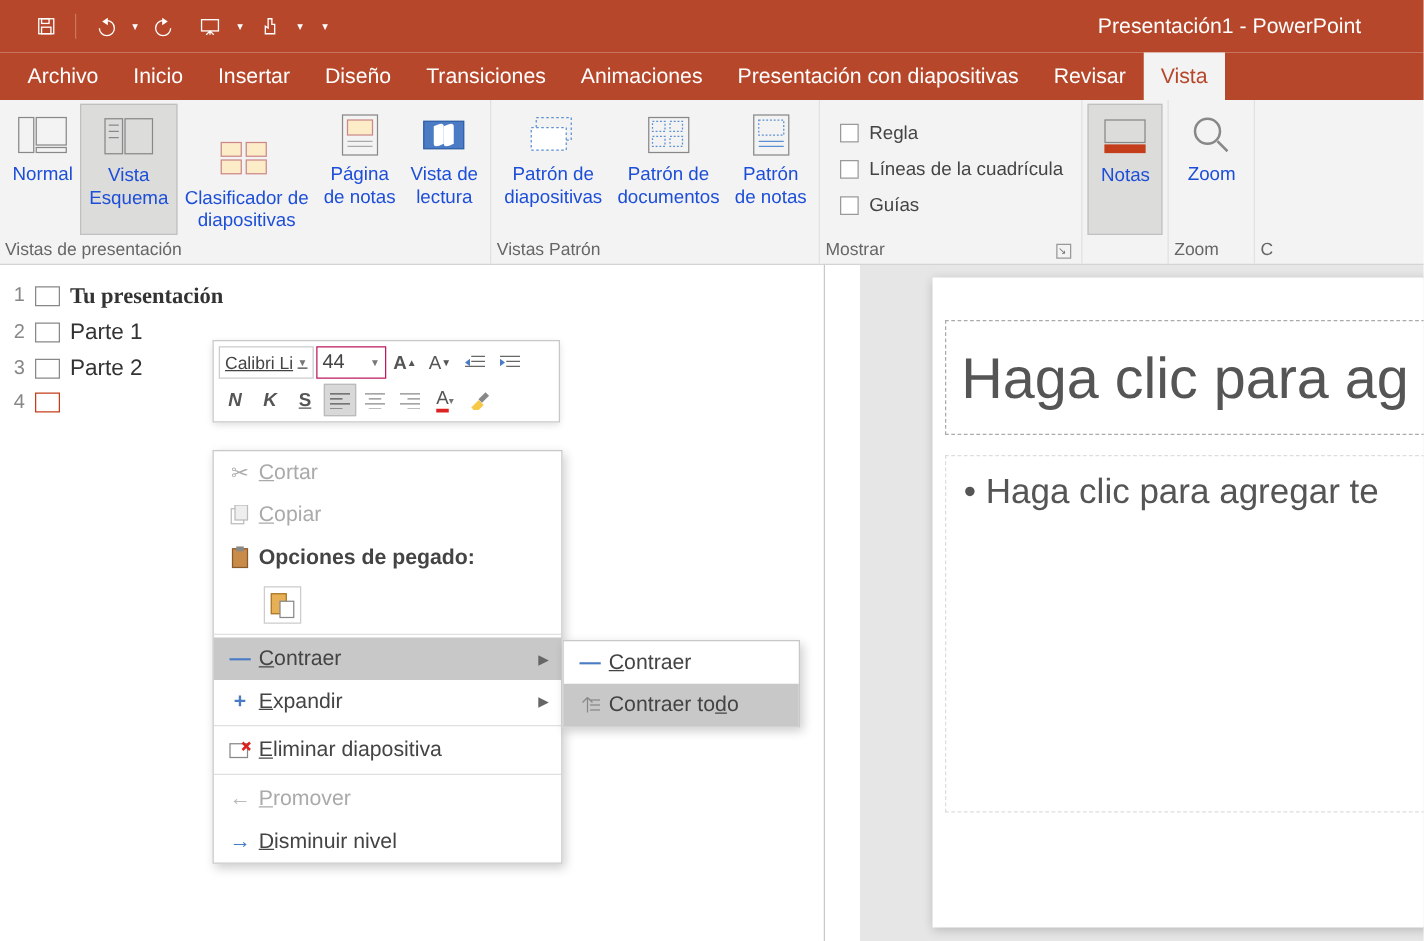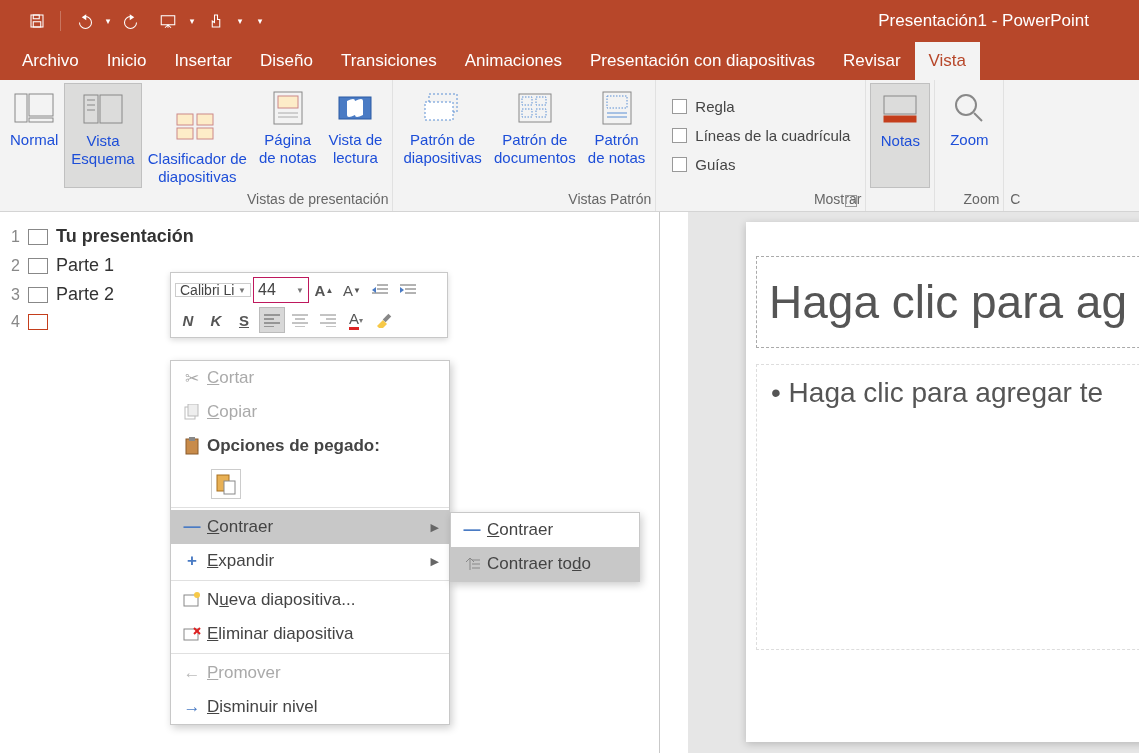--- a/index.html
+++ b/index.html
@@ -14,43 +14,43 @@
 .title-text { color: #fff; font-size: 17px; margin-left: auto; margin-right: 50px; }
 
 .menubar { background: #b7472a; height: 38px; display: flex; align-items: stretch; padding-left: 8px; }
 .menu-tab { padding: 0 14px; display: flex; align-items: center; color: #fff; font-size: 17px; cursor: pointer; }
 .menu-tab.active { background: #f3f3f3; color: #b7472a; }
 .menu-tab svg { width: 16px; height: 16px; fill: #fff; margin-right: 6px; }
 
 .ribbon { background: #f3f3f3; border-bottom: 1px solid #d4d4d4; display: flex; height: 132px; }
 .ribbon-group { display: flex; flex-direction: column; border-right: 1px solid #e1e1e1; padding: 3px 4px 0; }
 .ribbon-row { display: flex; flex: 1; }
-.ribbon-label { text-align: right; font-size: 14px; color: #666; padding: 3px 0 4px; position: relative; }
+.ribbon-label { text-align: left; font-size: 14px; color: #666; padding: 3px 0 4px; position: relative; }
 .ribbon-label .launcher { position: absolute; right: 4px; bottom: 4px; width: 12px; height: 12px; border: 1px solid #999; font-size: 8px; line-height: 10px; color: #777; }
 
 .big-btn { display: flex; flex-direction: column; align-items: center; justify-content: flex-start; padding: 4px 6px 2px; cursor: pointer; min-width: 60px; }
 .big-btn.active { background: #dcdcdb; border: 1px solid #c0c0c0; }
 .big-btn .ico { height: 42px; display: flex; align-items: center; justify-content: center; }
 .big-btn .lbl { font-size: 15px; color: #1d4ed8; text-align: center; line-height: 1.2; margin-top: 2px; white-space: pre-line; }
 
 .check-row { display: flex; align-items: center; gap: 8px; padding: 3px 6px; cursor: pointer; font-size: 15px; color: #444; }
 .check-row .box { width: 15px; height: 15px; border: 1px solid #999; background: #fff; }
 
 .content { display: flex; height: calc(100vh - 212px); }
 .outline-pane { width: 660px; border-right: 1px solid #c9c9c9; padding: 10px 6px; position: relative; background: #fff; }
 .outline-item { display: flex; align-items: center; gap: 8px; padding: 4px 0; font-size: 18px; color: #333; cursor: pointer; }
 .outline-item .num { width: 14px; text-align: right; color: #888; font-size: 16px; }
 .outline-item .slide-ico { width: 20px; height: 16px; border: 1.5px solid #888; background: #fff; }
 .outline-item .slide-ico.sel { border-color: #c43e1c; }
 .outline-item .txt { font-weight: 400; }
-.outline-item.first .txt { font-weight: 700; }
+.outline-item.first .txt { font-weight: 700; font-family: Liberation Serif, serif; }
 
 .mini-toolbar { position: absolute; left: 170px; top: 60px; width: 278px; border: 1px solid #c8c8c8; background: #fff; box-shadow: 0 2px 6px rgba(0,0,0,0.15); padding: 2px; }
 .mini-row { display: flex; align-items: center; gap: 2px; padding: 2px; }
-.mini-fnt { width: 76px; height: 14px; border: 1px solid #ccc; font-size: 14px; padding: 0 4px; display:flex; align-items:center; justify-content:space-between; }
+.mini-fnt { width: 76px; height: 26px; border: 1px solid #ccc; font-size: 14px; padding: 0 4px; display:flex; align-items:center; justify-content:space-between;text-decoration:underline; }
 .mini-sz { width: 56px; height: 26px; border: 1px solid #be185d; font-size: 16px; padding: 0 4px; display:flex; align-items:center; justify-content:space-between; }
 .mini-btn { width: 26px; height: 26px; display: flex; align-items: center; justify-content: center; cursor: pointer; font-size: 15px; color: #555; }
 .mini-btn.active { background: #d8d8d8; border: 1px solid #bbb; }
 .drop-arr { font-size: 8px; color: #777; }
 
 .ctx-menu { position: absolute; left: 170px; top: 148px; width: 280px; border: 1px solid #c8c8c8; background: #fff; box-shadow: 2px 3px 8px rgba(0,0,0,0.2); }
 .ctx-item { display: flex; align-items: center; height: 34px; padding: 0 10px 0 6px; cursor: pointer; font-size: 17px; color: #444; }
 .ctx-item.hl { background: #c8c8c8; }
 .ctx-item.dis { color: #aaa; }
 .ctx-item .cico { width: 30px; display: flex; align-items: center; justify-content: center; }
@@ -416,29 +416,20 @@
       <div class="ctx-item">
         <span class="cico" style="color:#4a7bc4;font-weight:bold;">+</span>
         <span><span class="ul">E</span>xpandir</span>
         <span class="arr">▶</span>
       </div>
       <div class="ctx-sep"></div>
       <div class="ctx-item">
         <span class="cico">
             <svg width="18" height="16">
               <rect x="1" y="3" width="14" height="11" fill="#fff" stroke="#888"></rect>
-              <circle cx="14" cy="3" r="3" fill="#f7c948"></circle>
-            </svg>
-          </span>
-        <span>N<span class="ul">u</span>eva diapositiva...</span>
-      </div>
-      <div class="ctx-item">
-        <span class="cico">
-            <svg width="18" height="16">
-              <rect x="1" y="3" width="14" height="11" fill="#fff" stroke="#888"></rect>
               <line x1="11" y1="2" x2="17" y2="8" stroke="#d22" stroke-width="2"></line>
               <line x1="17" y1="2" x2="11" y2="8" stroke="#d22" stroke-width="2"></line>
             </svg>
           </span>
         <span><span class="ul">E</span>liminar diapositiva</span>
       </div>
       <div class="ctx-sep"></div>
       <div class="ctx-item dis">
         <span class="cico" style="color:#bbb;">←</span>
         <span><span class="ul">P</span>romover</span>

